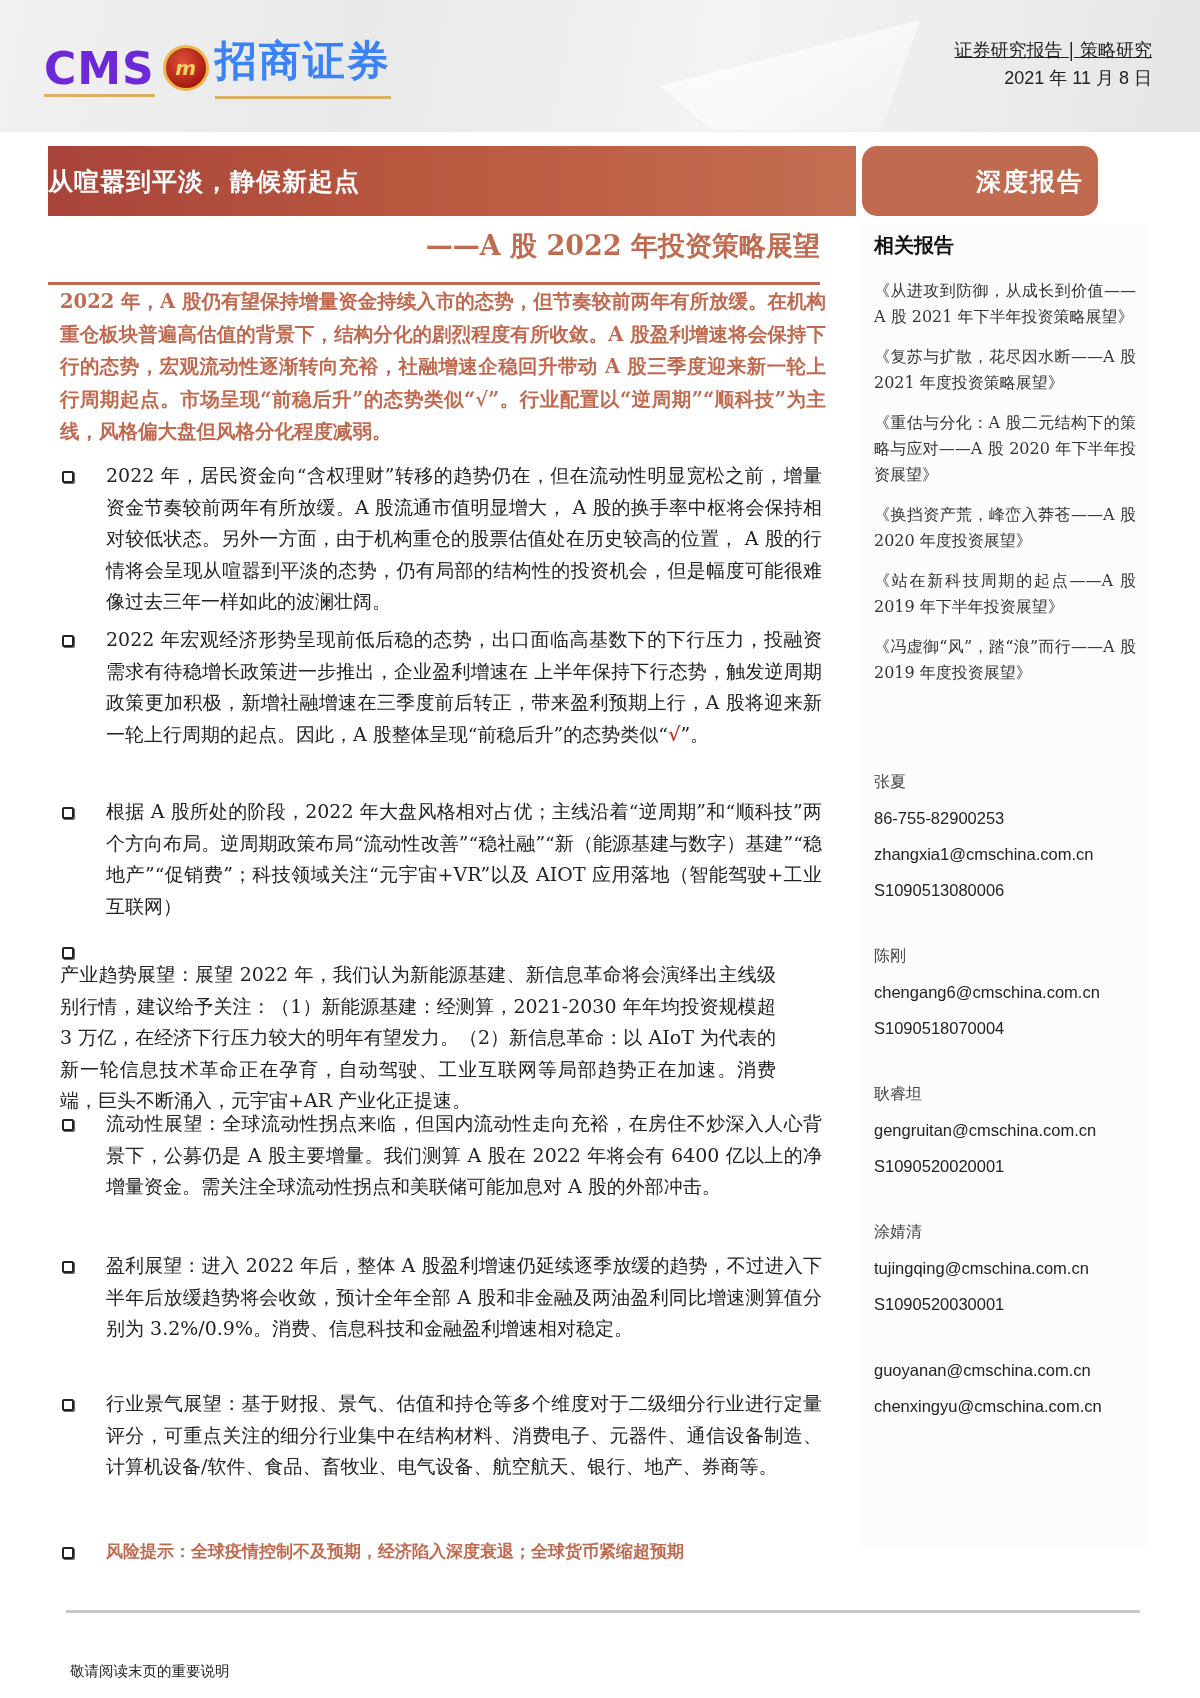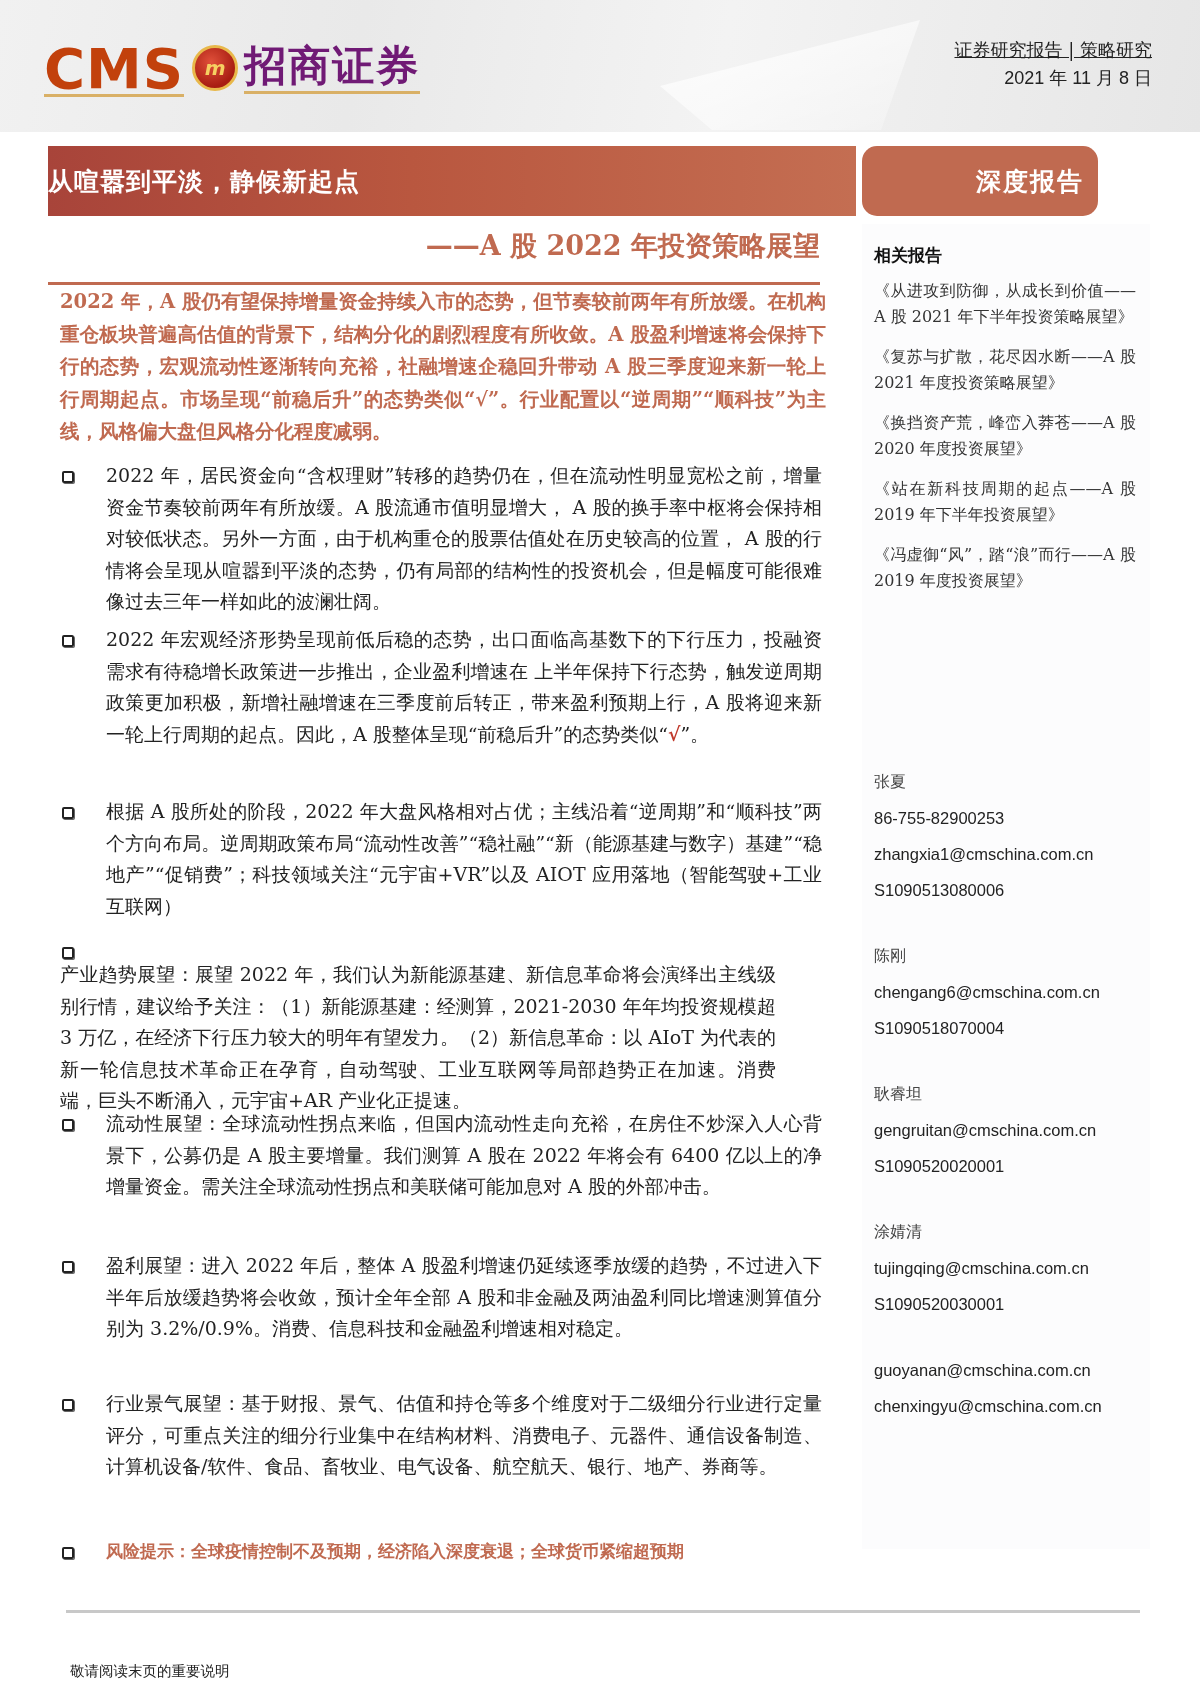--- a/index.html
+++ b/index.html
@@ -19,34 +19,34 @@
       position: absolute; right: 280px; top: 20px; width: 260px; height: 110px;
       background: linear-gradient(160deg, rgba(255,255,255,0.9), rgba(255,255,255,0.2));
       clip-path: polygon(0 60%, 100% 0, 85% 100%, 20% 100%);
     }
     .logo {
       position: absolute; left: 44px; top: 40px; height: 56px;
       display: flex; align-items: center;
     }
     .logo-cms {
       font-family: "DejaVu Sans", "Liberation Sans", sans-serif;
-      font-size: 56px; font-weight: bold; color: #c2410c; letter-spacing: 1px;
+      font-size: 44px; font-weight: bold; color: #6d28d9; letter-spacing: 1px;
       border-bottom: 3px solid #d9b066; line-height: 46px; padding-bottom: 2px; margin-top: 7px;
     }
     .logo-badge {
       width: 46px; height: 46px; border-radius: 50%;
       background: radial-gradient(circle at 40% 35%, #e0503a, #a81d12 70%);
       border: 3px solid #e8b84a; margin: 0 6px 0 8px;
       display: flex; align-items: center; justify-content: center;
       color: #f6d062; font-size: 20px; font-weight: bold; font-style: italic;
       font-family: "DejaVu Sans", sans-serif;
     }
     .logo-cn {
-      font-size: 42px; font-weight: bold; color: #701a75;
-      border-bottom: 3px solid #d9b066; line-height: 46px; padding-bottom: 2px;
+      font-size: 42px; font-weight: bold; color: #3b82f6;
+      border-bottom: 3px solid #d9b066; line-height: 46px; padding-bottom: 12px;
       letter-spacing: 2px;
     }
     .header-right {
       position: absolute; right: 48px; top: 36px; text-align: right;
     }
     .header-category { font-size: 18px; color: #222; line-height: 28px; text-decoration: underline; }
     .header-date { font-size: 18px; color: #222; line-height: 28px; font-family: "Liberation Sans", sans-serif; }
 
     
     .title-bar {
@@ -94,21 +94,21 @@
     .check { color: #c0392b; font-weight: bold; }
     .risk .marker { border-color: #222; }
     .risk .text { color: #c06a50; font-weight: bold; font-size: 17px; }
 
     
     .sidebar {
       position: absolute; left: 862px; top: 224px; width: 288px; height: 1325px;
       background: #fcfcfd; padding-left: 12px;
     }
     .related-heading {
-      position: absolute; left: 12px; top: 20px; font-size: 17px; font-weight: bold; color: #111;
+      position: absolute; left: 12px; top: 8px; font-size: 20px; font-weight: bold; color: #111;
     }
     .related-list { position: absolute; left: 12px; top: 54px; width: 262px; }
     .related-item {
       font-size: 16px; line-height: 26px; color: #333; margin-bottom: 14px;
       text-align: justify;
     }
     .analysts { position: absolute; left: 12px; top: 540px; width: 270px; }
     .analyst { margin-bottom: 30px; }
     .analyst .name { font-size: 16px; color: #444; line-height: 36px; }
     .analyst .line {
@@ -184,20 +184,21 @@
     <span class="marker"></span>
     <span class="text">风险提示：全球疫情控制不及预期，经济陷入深度衰退；全球货币紧缩超预期</span>
   </div>
 </div>
 
 <div class="sidebar">
   <div class="related-heading">相关报告</div>
   <div class="related-list">
     <div class="related-item">《从进攻到防御，从成长到价值——A 股 2021 年下半年投资策略展望》</div>
     <div class="related-item">《复苏与扩散，花尽因水断——A 股 2021 年度投资策略展望》</div>
+    <div class="related-item">《重估与分化：A 股二元结构下的策略与应对——A 股 2020 年下半年投资展望》</div>
     <div class="related-item">《换挡资产荒，峰峦入莽苍——A 股 2020 年度投资展望》</div>
     <div class="related-item">《站在新科技周期的起点——A 股 2019 年下半年投资展望》</div>
     <div class="related-item">《冯虚御“风”，踏“浪”而行——A 股 2019 年度投资展望》</div>
   </div>
 
   <div class="analysts">
     <div class="analyst">
       <div class="name">张夏</div>
       <div class="line">86-755-82900253</div>
       <div class="line">zhangxia1@cmschina.com.cn</div>

